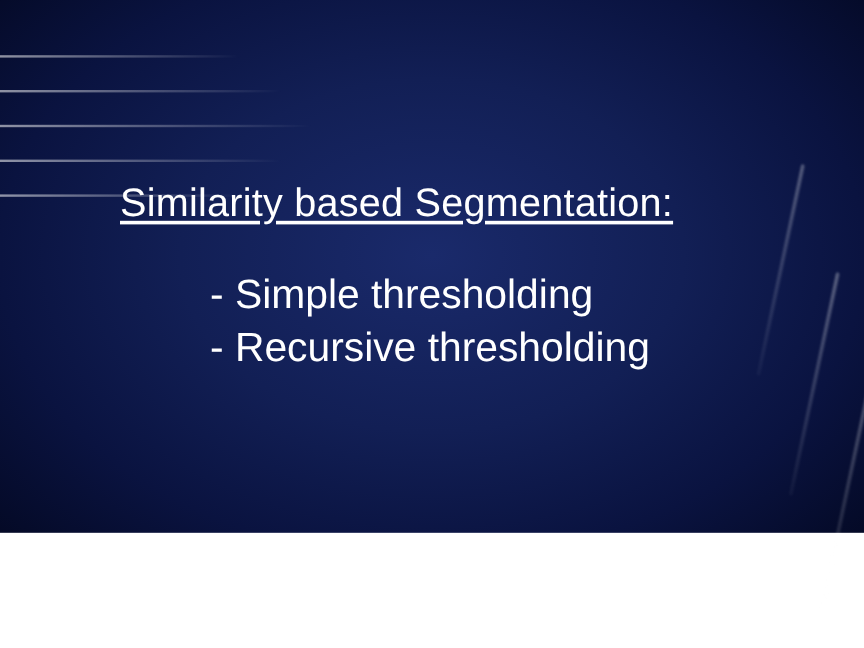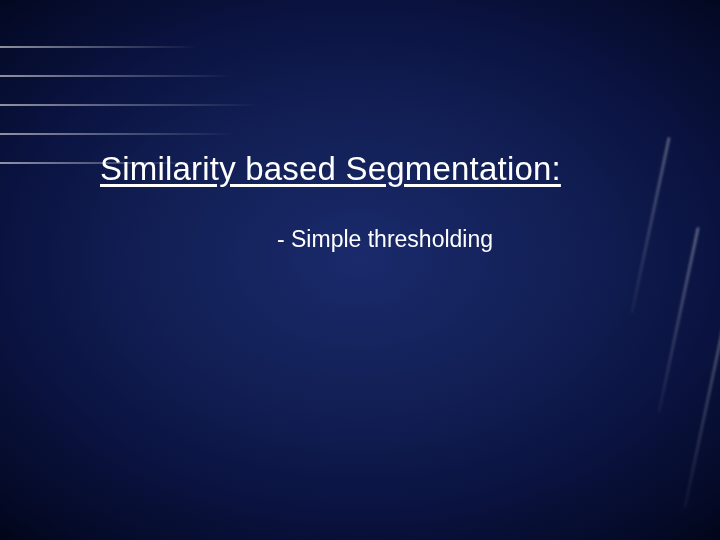--- a/index.html
+++ b/index.html
@@ -5,21 +5,21 @@
   html, body {
     margin: 0;
     padding: 0;
     width: 720px;
     height: 540px;
     overflow: hidden;
   }
   .slide {
     position: relative;
     width: 720px;
-    height: 540px;
+    height: 444px;
     background: radial-gradient(ellipse 600px 420px at 50% 48%,
                 #1a2a6b 0%,
                 #121f55 35%,
                 #0a1340 60%,
                 #030822 85%,
                 #000000 100%);
     font-family: Arial, Helvetica, sans-serif;
     color: #ffffff;
   }
   
@@ -57,23 +57,22 @@
     font-size: 33px;
     text-decoration: underline;
     text-underline-offset: 4px;
     letter-spacing: 0.2px;
   }
   .body {
     position: absolute;
     top: 225px;
     left: 175px;
     width: 420px;
-    font-size: 23px;
+    font-size: 34px;
     line-height: 1.28;
-    text-align: center;
   }
 </style>
 </head>
 <body>
 
 <div class="slide">
 
   <div class="streak s1"></div>
   <div class="streak s2"></div>
   <div class="streak s3"></div>
@@ -81,15 +80,16 @@
   <div class="streak s5"></div>
 
   <div class="slash r1"></div>
   <div class="slash r2"></div>
   <div class="slash r3"></div>
 
   <div class="title">Similarity based Segmentation:</div>
 
   <div class="body">
     <div>- Simple thresholding</div>
+    <div>- Recursive thresholding</div>
   </div>
 
 </div>
 
 </body></html>

